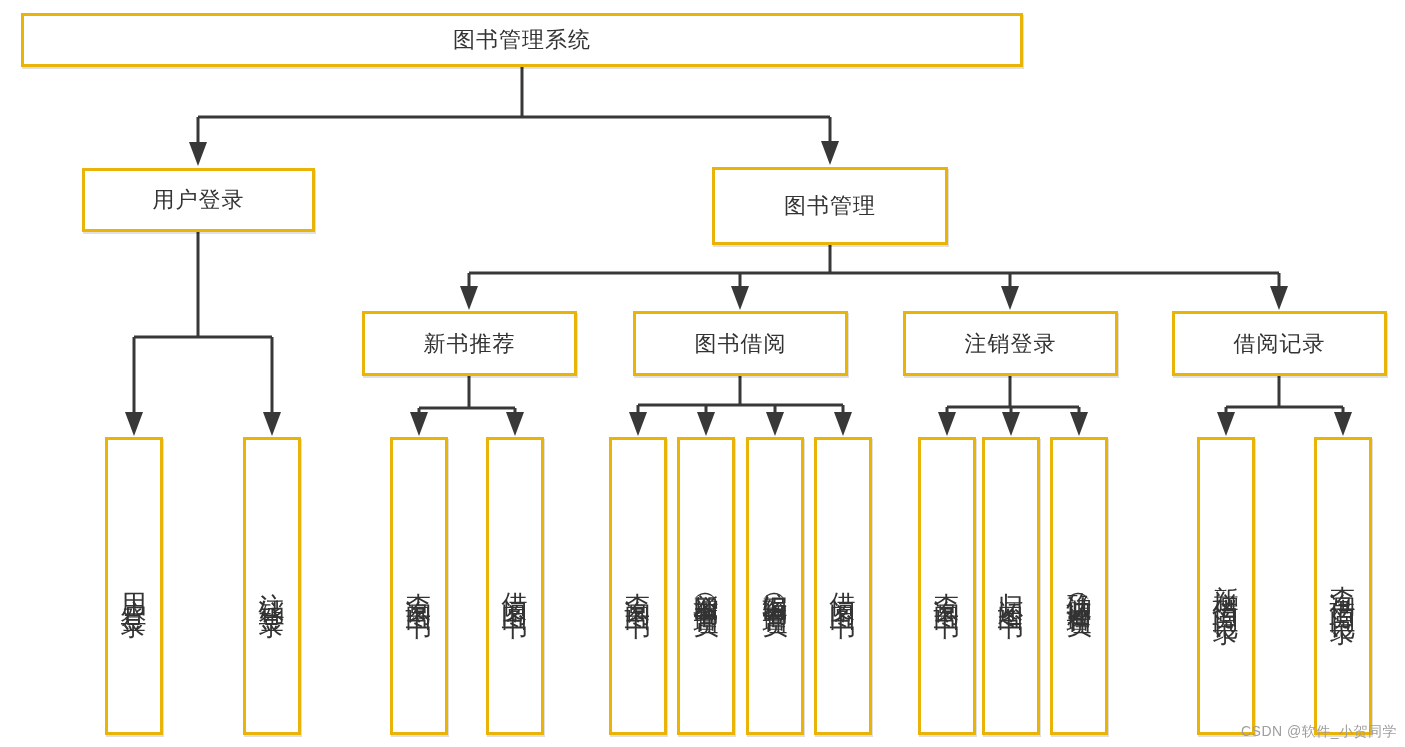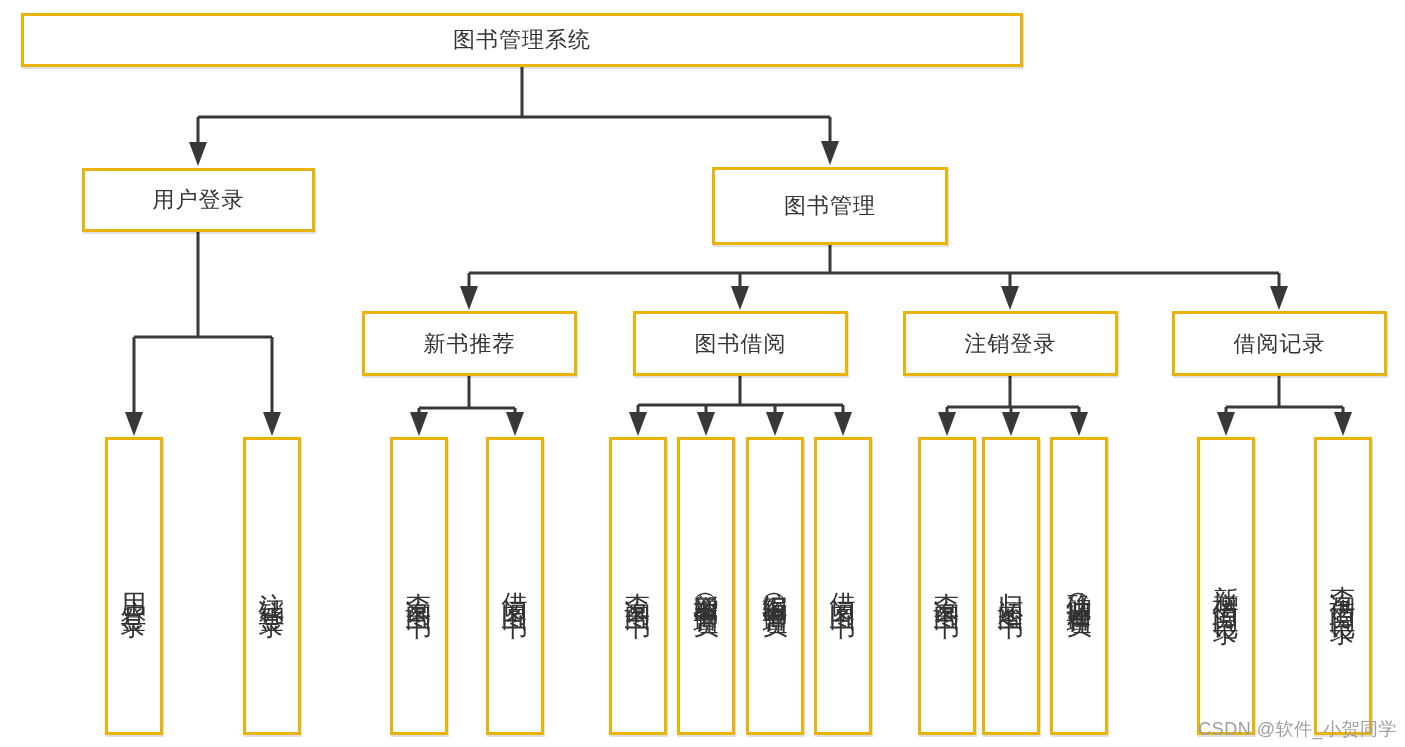--- a/index.html
+++ b/index.html
@@ -29,21 +29,21 @@
     text-orientation:mixed;
     font-size:26px;
     letter-spacing:7px;
     line-height:1;
   }
   .v-node.long { letter-spacing:3px; font-size:25px; }
   .watermark {
     position:absolute;
     right:8px;
     bottom:6px;
-    font-size:18px;
+    font-size:14px;
     color:#9e9e9e;
     letter-spacing:0.5px;
     white-space:nowrap;
     z-index:5;
   }
 </style>
 </head>
 <body>
 
 <div class="canvas">

